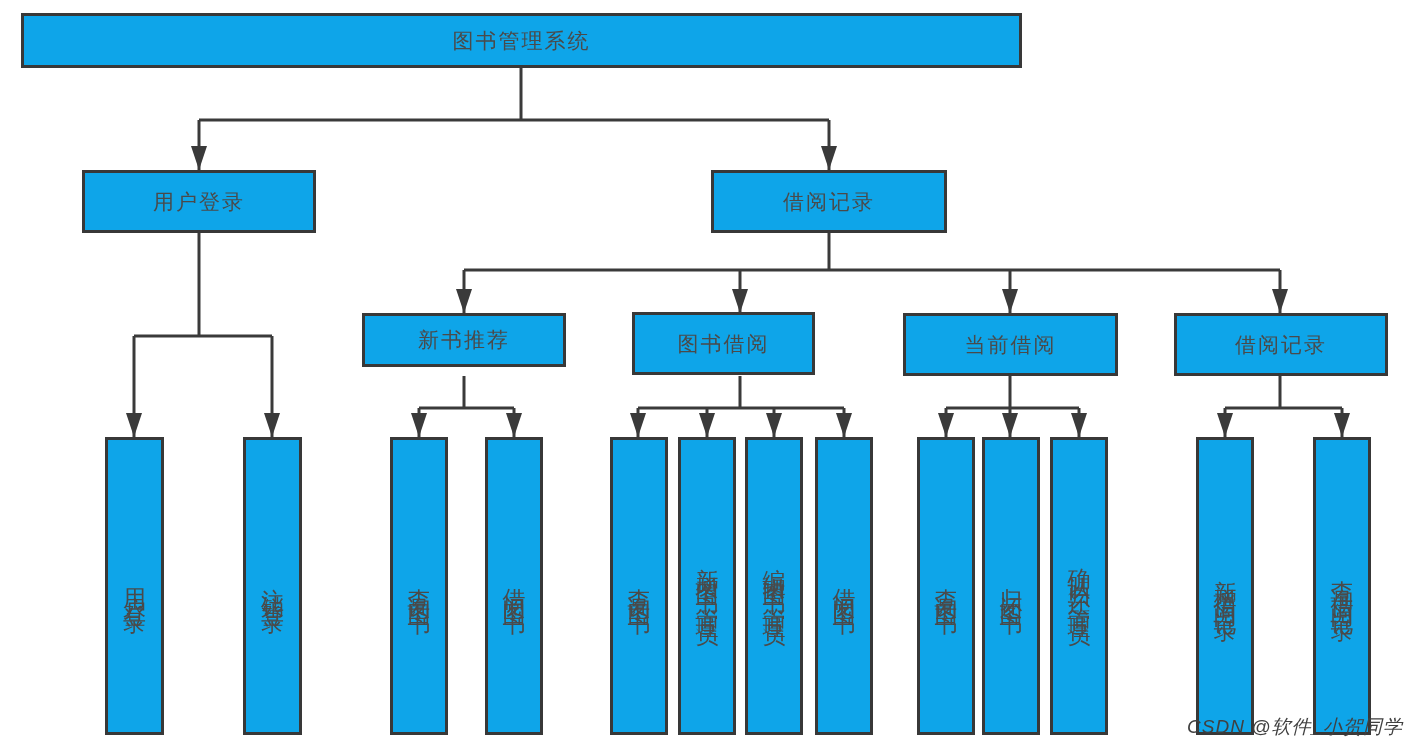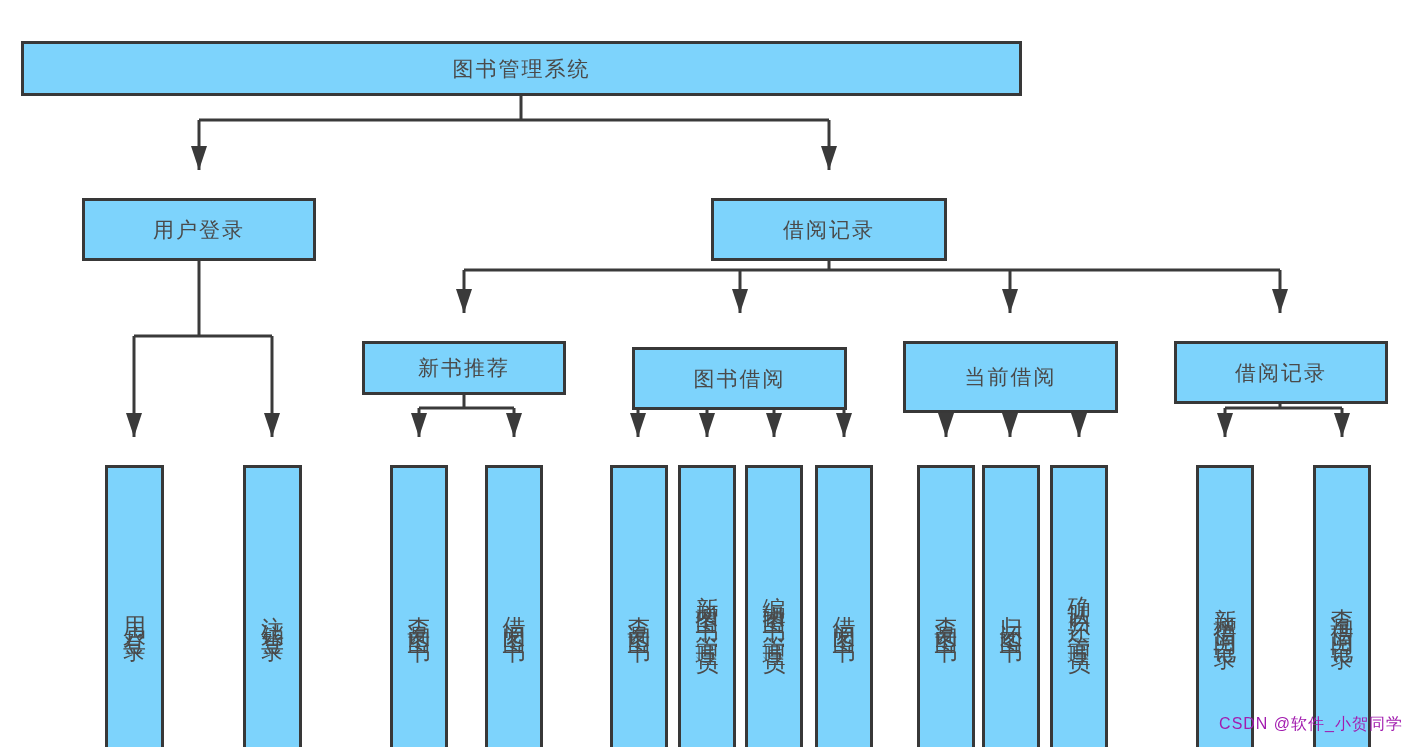--- a/index.html
+++ b/index.html
@@ -11,43 +11,43 @@
     overflow:hidden;
   }
   .wires{
     position:absolute;left:0;top:0;width:1405px;height:747px;
     pointer-events:none;
   }
   .wire{stroke:#3a3a3a;stroke-width:3;fill:none;}
   .node{
     position:absolute;
     box-sizing:border-box;
-    background:#7dd3fc;
+    background:#0ea5e9;
     border:3px solid #383838;
     display:flex;align-items:center;justify-content:center;
     color:#4a4a4a;
     z-index:2;
-    margin-top:28px;
   }
   .hnode{font-size:21px;letter-spacing:2px;text-align:center;}
   .vnode .vlbl{
     writing-mode:vertical-rl;
     font-size:23px;
     letter-spacing:8px;
     line-height:1;
     display:block;
   }
   .watermark{
     position:absolute;
     top:714px;right:2px;
-    font-size:16px;
-    color:#a21caf;
+    font-size:19px;
+    color:#404040;
     white-space:nowrap;
     z-index:5;
     letter-spacing:1px;
+    font-style:italic;
   }
 </style>
 </head>
 <body>
 
 <div class="stage">
 
   <svg class="wires" viewBox="0 0 1405 747" aria-hidden="true">
     <defs>
       <marker id="ah" markerUnits="userSpaceOnUse" markerWidth="24" markerHeight="16" viewBox="0 0 24 16" refX="24" refY="8" orient="auto">
@@ -97,24 +97,24 @@
   <div class="node hnode" style="left:82px;top:170px;width:234px;height:63px">
     <span>用户登录</span>
   </div>
   <div class="node hnode" style="left:711px;top:170px;width:236px;height:63px">
     <span>借阅记录</span>
   </div>
 
   <div class="node hnode" style="left:362px;top:313px;width:204px;height:54px">
     <span>新书推荐</span>
   </div>
-  <div class="node hnode" style="left:632px;top:319px;width:215px;height:63px">
+  <div class="node hnode" style="left:632px;top:312px;width:183px;height:63px">
     <span>图书借阅</span>
   </div>
-  <div class="node hnode" style="left:903px;top:313px;width:215px;height:72px">
+  <div class="node hnode" style="left:903px;top:313px;width:215px;height:63px">
     <span>当前借阅</span>
   </div>
   <div class="node hnode" style="left:1174px;top:313px;width:214px;height:63px">
     <span>借阅记录</span>
   </div>
 
   <div class="node vnode" style="left:105px;top:437px;width:59px;height:298px">
     <span class="vlbl">用户登录</span>
   </div>
   <div class="node vnode" style="left:243px;top:437px;width:59px;height:298px">

